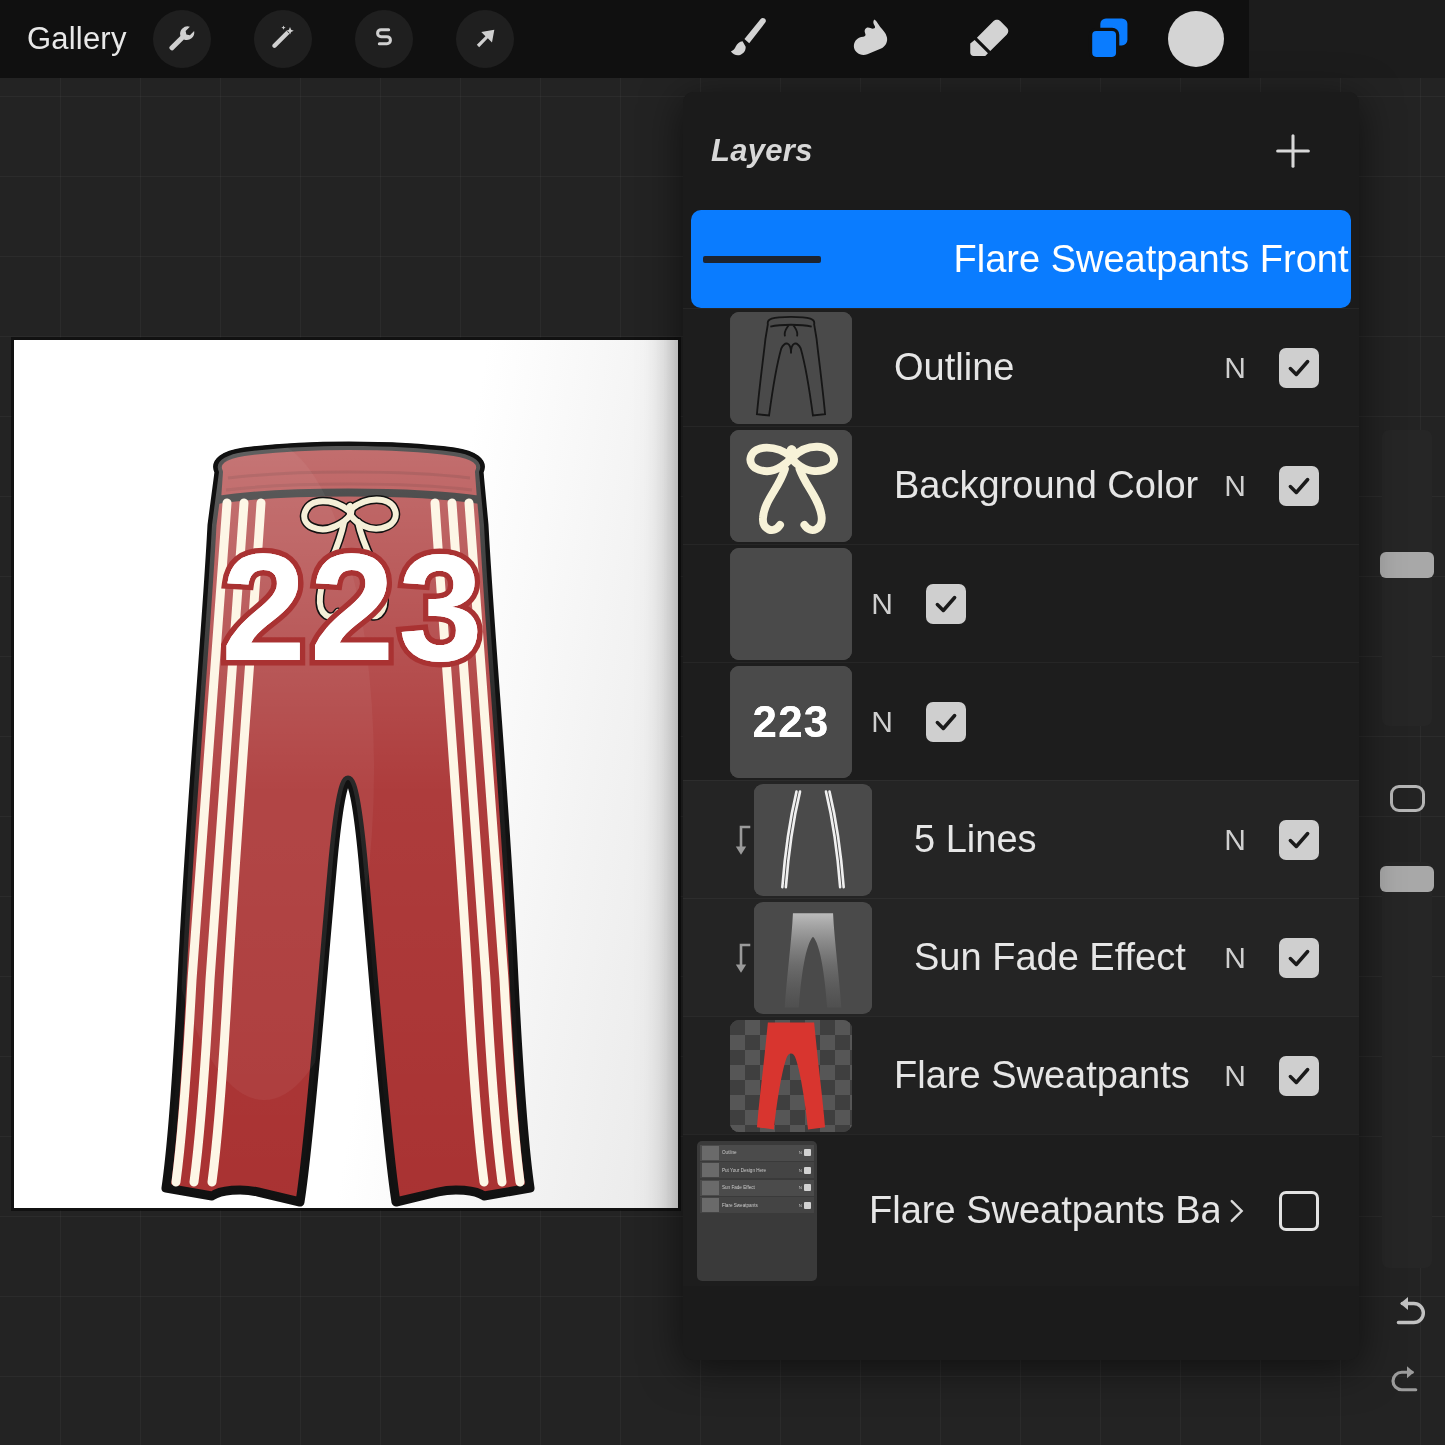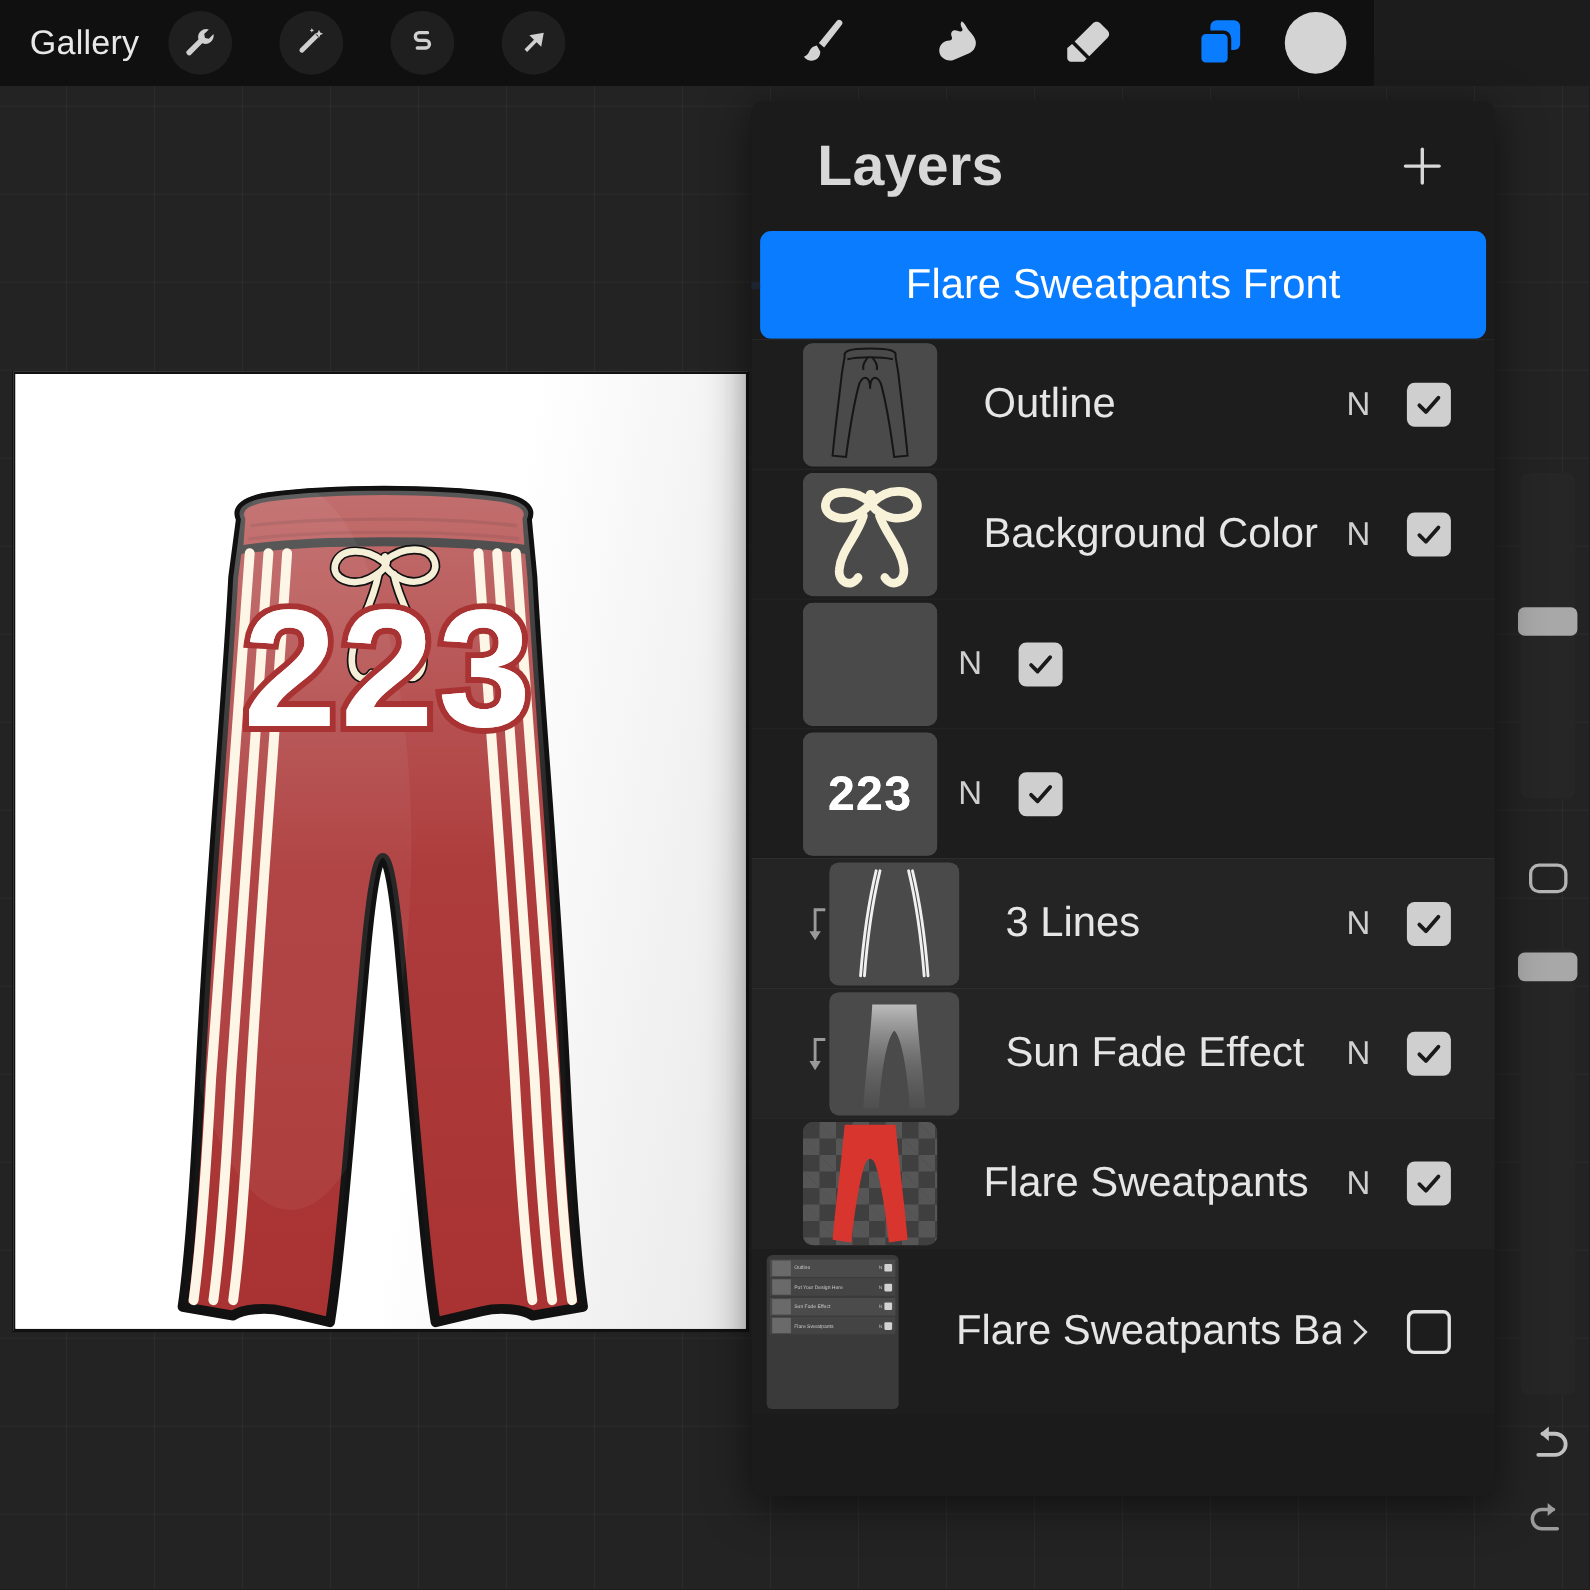--- a/index.html
+++ b/index.html
@@ -77,22 +77,22 @@
     border-radius:10px;
     overflow:hidden;
     z-index:30;
     box-shadow:0 8px 40px rgba(0,0,0,.55);
   }
   .panel-head{
     position:relative; height:118px;
     display:flex; align-items:center;
   }
   .panel-title{
-    color:#d8d8d8; font-size:52px; font-weight:700;
-    margin-left:60px; letter-spacing:.3px;
+    color:#d8d8d8; font-size:31px; font-weight:700;
+    margin-left:28px; letter-spacing:.3px;font-style:italic;
   }
   .add-layer{
     position:absolute; right:43px; top:50%; transform:translateY(-50%);
     width:46px; height:46px;
   }
 
   
   .row{
     position:relative;
     height:118px;
@@ -103,21 +103,20 @@
   .row.alt{ background:#212121; }
   .row.clipped{ background:#242424; }
   .row.group-row{ background:#1d1d1d; }
 
   .row.selected{
     background:#0a7cff;
     border-radius:10px;
     margin:0 8px;
     height:98px;
     border-top:none;
-    justify-content:flex-end;
   }
 
   .thumb{
     width:122px; height:112px;
     border-radius:9px;
     background:#4a4a4a;
     margin-left:47px;
     flex:0 0 auto;
     overflow:hidden;
     position:relative;
@@ -454,21 +453,21 @@
         <svg viewBox="0 0 100 92">
           <rect width="100" height="92" fill="#4a4a4a"></rect>
           <g fill="none" stroke="#f0f0f0" stroke-width="2.2" stroke-linecap="round">
             <path d="M36,5 C30,30 26,60 24,86"></path>
             <path d="M39,5 C33,30 29,60 27,86"></path>
             <path d="M64,5 C70,30 74,60 76,86"></path>
             <path d="M61,5 C67,30 71,60 73,86"></path>
           </g>
         </svg>
       </div>
-      <div class="row-label">3 Lines</div>
+      <div class="row-label">5 Lines</div>
       <div class="blend">N</div>
       <div class="cb">
         <svg width="26" height="26" viewBox="0 0 24 24" fill="none" stroke="#1a1a1a" stroke-width="3.2" stroke-linecap="round" stroke-linejoin="round">
             <polyline points="4,12.5 9.5,18 20,6"></polyline>
           </svg>
       </div>
     </div>
 
     <div class="row clipped">
       <div class="clip-ind">

